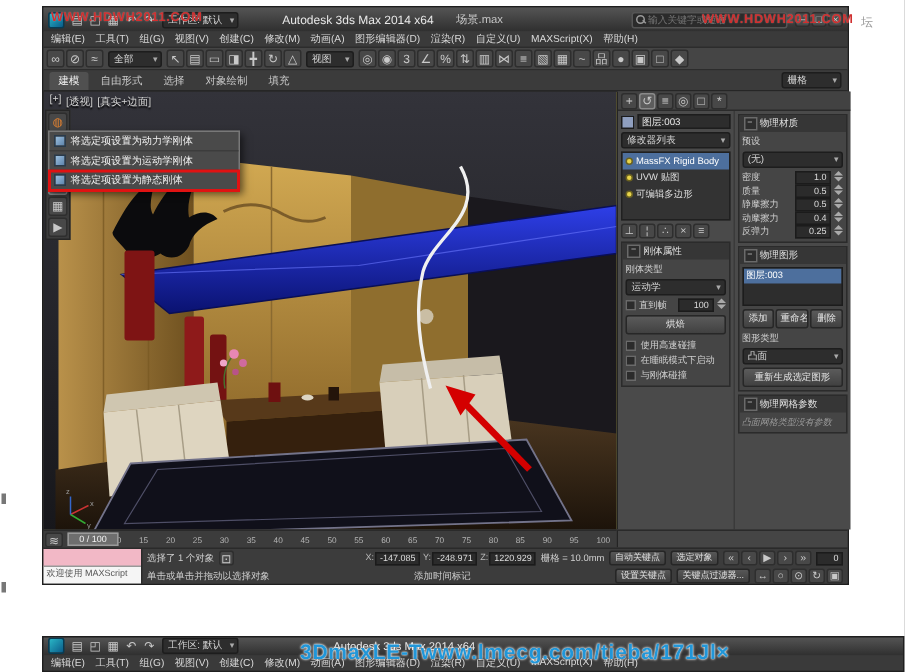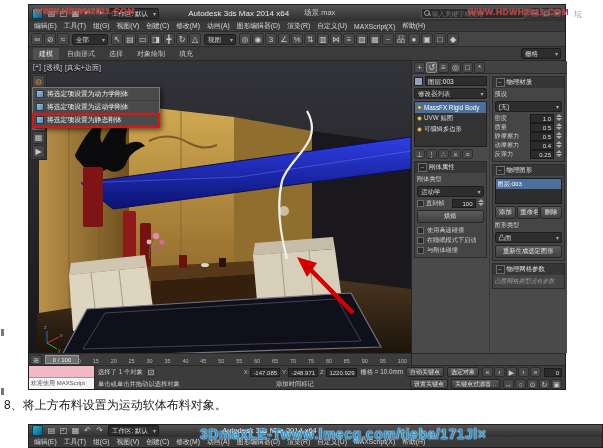--- a/index.html
+++ b/index.html
@@ -581,21 +581,20 @@
             <span class="ic">↔</span>
             <span class="ic">○</span>
             <span class="ic">⊙</span>
             <span class="ic">↻</span>
             <span class="ic">▣</span>
           </div>
       </div>
     </div>
   </div>
 
-  <div class="caption">8、将上方布料设置为运动软体布料对象。</div>
 
   <div class="bottom-strip">
     <div class="strip-title">
       <span class="logo"></span>
       <div class="qat">
           <span class="ic">▤</span>
           <span class="ic">◰</span>
           <span class="ic">▦</span>
           <span class="ic">↶</span>
           <span class="ic">↷</span>

